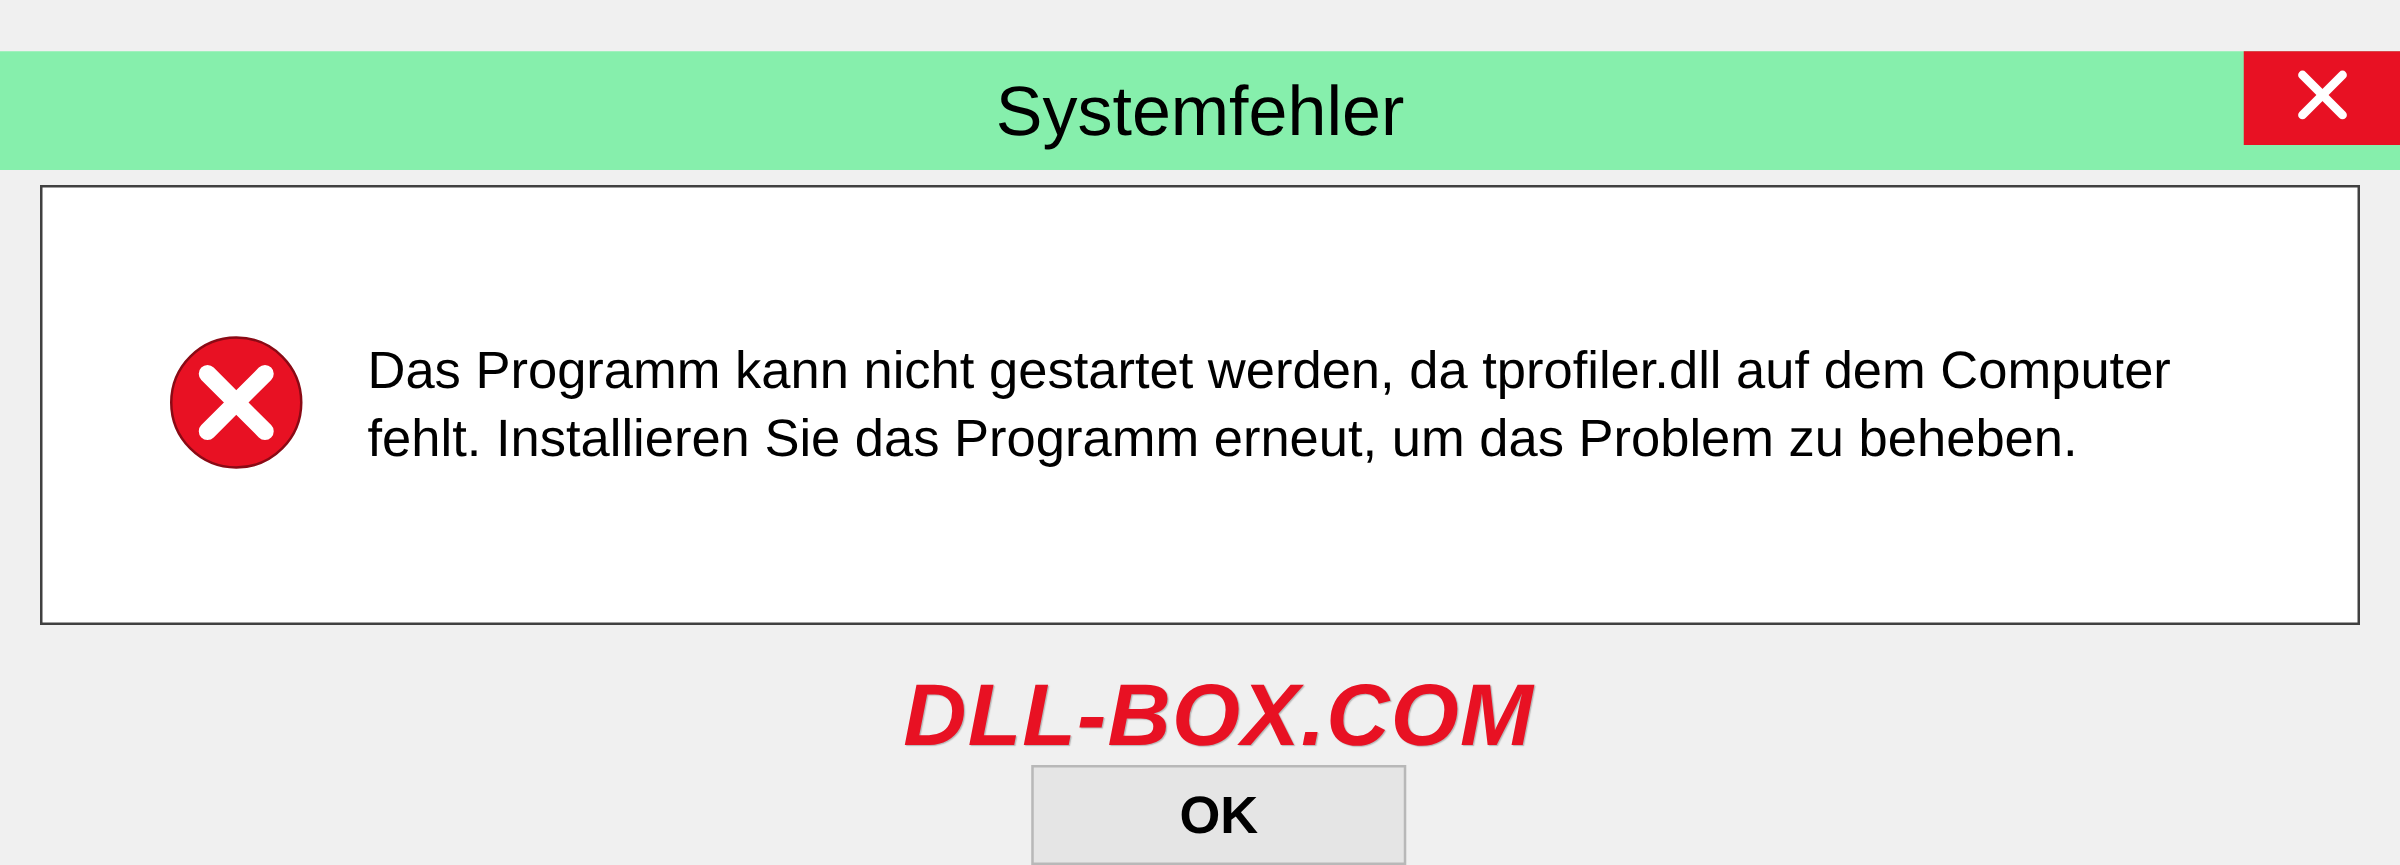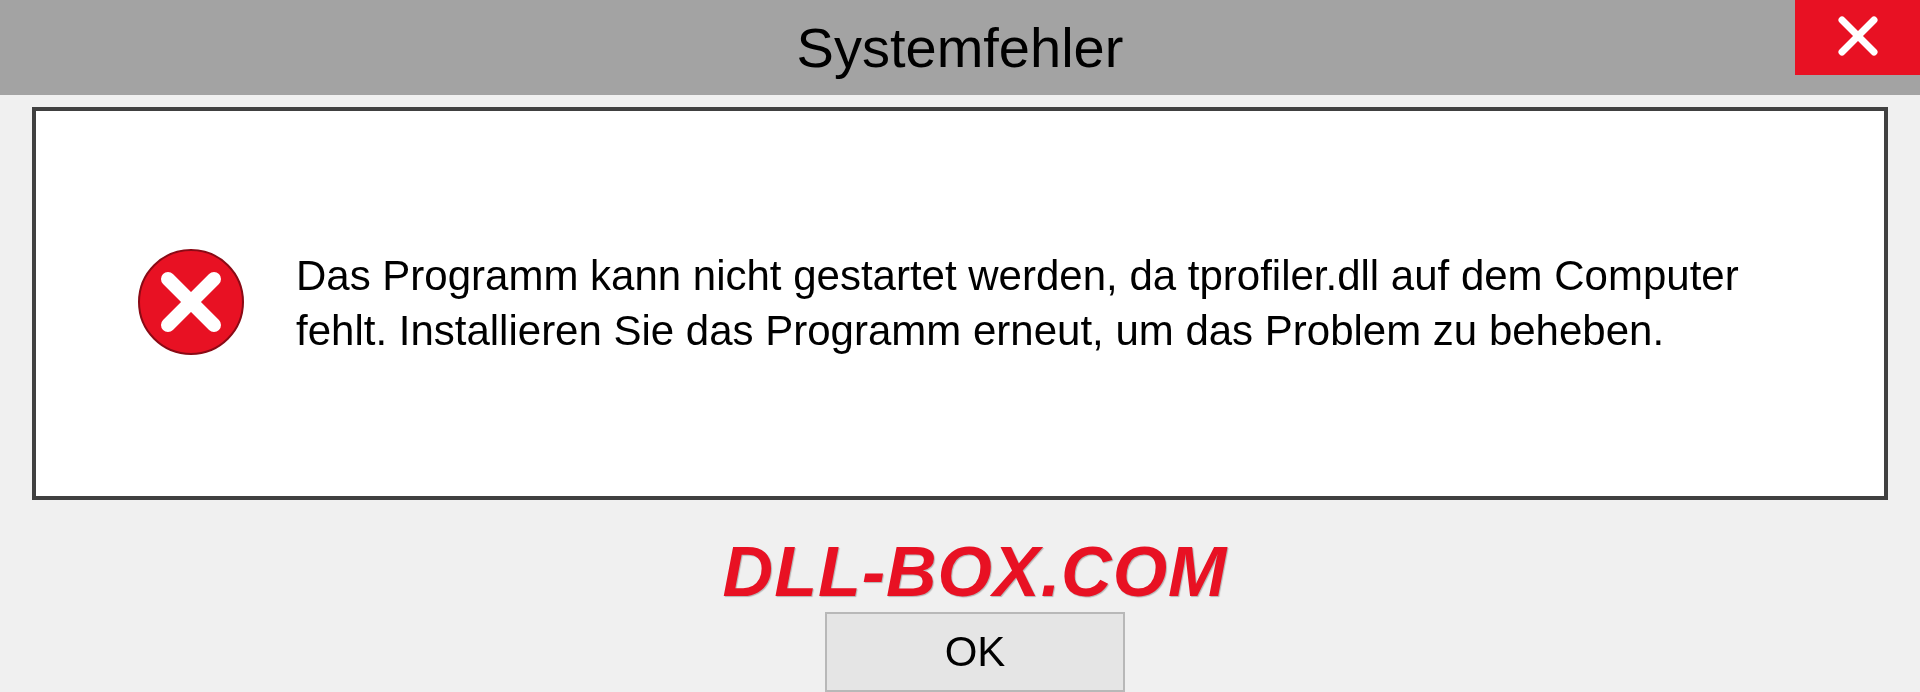--- a/index.html
+++ b/index.html
@@ -21,21 +21,22 @@
       position: relative;
       display: flex;
       flex-direction: column;
     }
     .titlebar {
       height: 95px;
       display: flex;
       align-items: center;
       justify-content: center;
       position: relative;
-      background: #a3a3a3;
+      background: #86efac;
+      margin-top: 41px;
     }
     .title-text {
       font-size: 56px;
       font-weight: 400;
       color: #000;
     }
     .close-btn {
       position: absolute;
       right: 0;
       top: 0;
@@ -47,21 +48,21 @@
       justify-content: center;
       cursor: pointer;
     }
     .close-btn svg {
       width: 48px;
       height: 48px;
     }
     .content-panel {
       margin: 12px 32px 32px 32px;
       background: #ffffff;
-      border: 4px solid #404040;
+      border: 2px solid #404040;
       flex: 1;
       display: flex;
       align-items: center;
       padding: 50px 60px 50px 100px;
     }
     .error-icon {
       flex-shrink: 0;
       margin-right: 50px;
     }
     .error-icon svg {
@@ -91,21 +92,21 @@
       font-style: italic;
       font-family: Arial, sans-serif;
       text-shadow: 1px 1px 1px rgba(0,0,0,0.25);
     }
     .ok-button {
       width: 300px;
       height: 104px;
       background: #e5e5e5;
       border: 2px solid #b8b8b8;
       font-size: 42px;
-      font-weight: 400;
+      font-weight: 700;
       color: #000;
       font-family: inherit;
       cursor: pointer;
       display: flex;
       align-items: center;
       justify-content: center;
     }
   </style>
 </head>
 <body>

